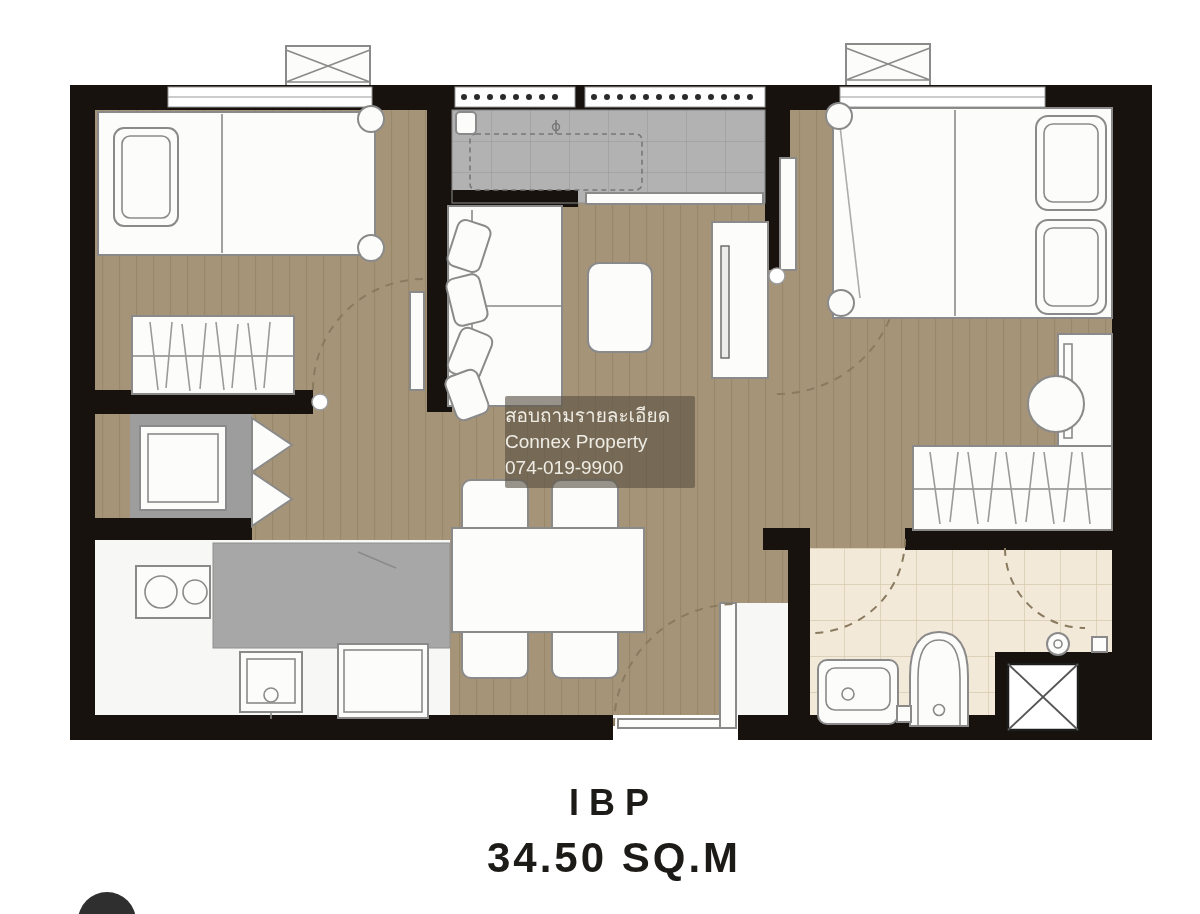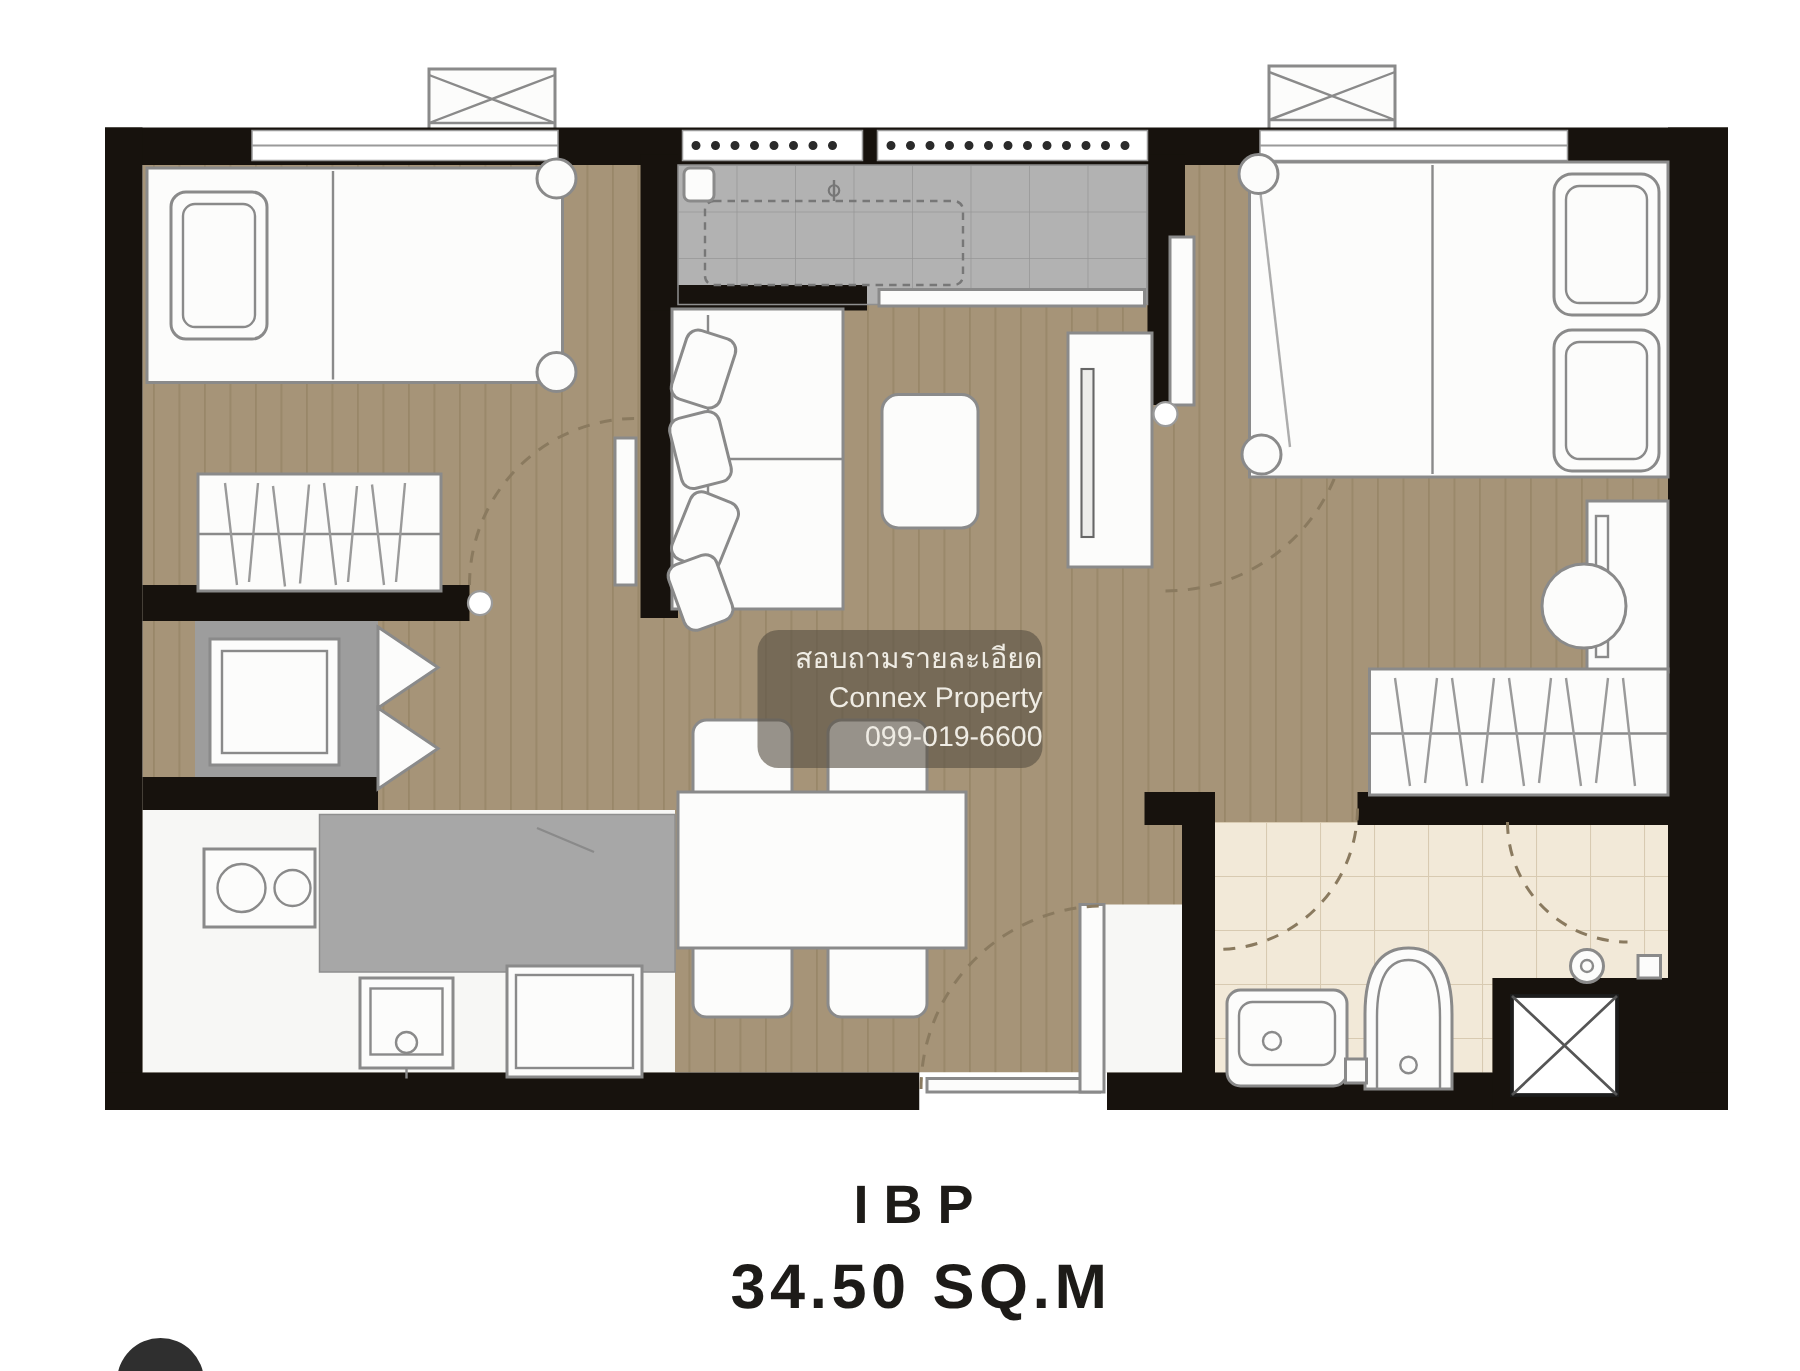--- a/index.html
+++ b/index.html
@@ -22,23 +22,23 @@
   .gray-counter{fill:var(--counter-gray);stroke:#8f8f8f;stroke-width:1;}
   .alcove{fill:var(--alcove-gray);}
   .white-floor{fill:#f7f7f5;}
   .window{fill:#ffffff;stroke:#9a9a9a;stroke-width:1;}
   .swing{fill:none;stroke:#8a7a5f;stroke-width:2;stroke-dasharray:8 7;}
   .clothes{fill:none;stroke:#9a9a9a;stroke-width:1.6;}
   .dots{stroke:#2a2a2a;stroke-width:6;stroke-linecap:round;stroke-dasharray:0 13;fill:none;}
   .hinge{fill:#fff;stroke:#9a9a9a;stroke-width:1.5;}
 
   .watermark{
-    position:absolute;left:505px;top:420px;width:190px;height:92px;
-    background:var(--watermark-bg);border-radius:14px;
-    display:flex;flex-direction:column;align-items:flex-end;justify-content:center;
+    position:absolute;left:505px;top:396px;width:190px;height:92px;
+    background:var(--watermark-bg);border-radius:2px;
+    display:flex;flex-direction:column;align-items:flex-start;justify-content:center;
     color:var(--watermark-text);font-size:19px;line-height:1.38;text-align:center;
   }
   .plan-title{
     position:absolute;left:0;top:782px;width:1228px;text-align:center;
     color:var(--label-text);font-weight:bold;font-size:36px;letter-spacing:10px;
   }
   .plan-area{
     position:absolute;left:0;top:834px;width:1228px;text-align:center;
     color:var(--label-text);font-weight:bold;font-size:42px;letter-spacing:3px;
   }
@@ -260,21 +260,21 @@
     <g>
       <rect x="1008" y="664" width="70" height="66" fill="#ffffff" stroke="#1d1d1d" stroke-width="2.5"></rect>
       <path d="M1008 664 L1078 730 M1078 664 L1008 730" stroke="#555" stroke-width="1.8" fill="none"></path>
     </g>
   </g>
 </svg>
 
 <div class="watermark">
   <span>สอบถามรายละเอียด</span>
   <span>Connex Property</span>
-  <span>099-019-6600</span>
+  <span>074-019-9900</span>
 </div>
 
 <div class="plan-title">IBP</div>
 <div class="plan-area">34.50 SQ.M</div>
 
 <div class="logo-stub"></div>
 
 </div>
 
 </body></html>

